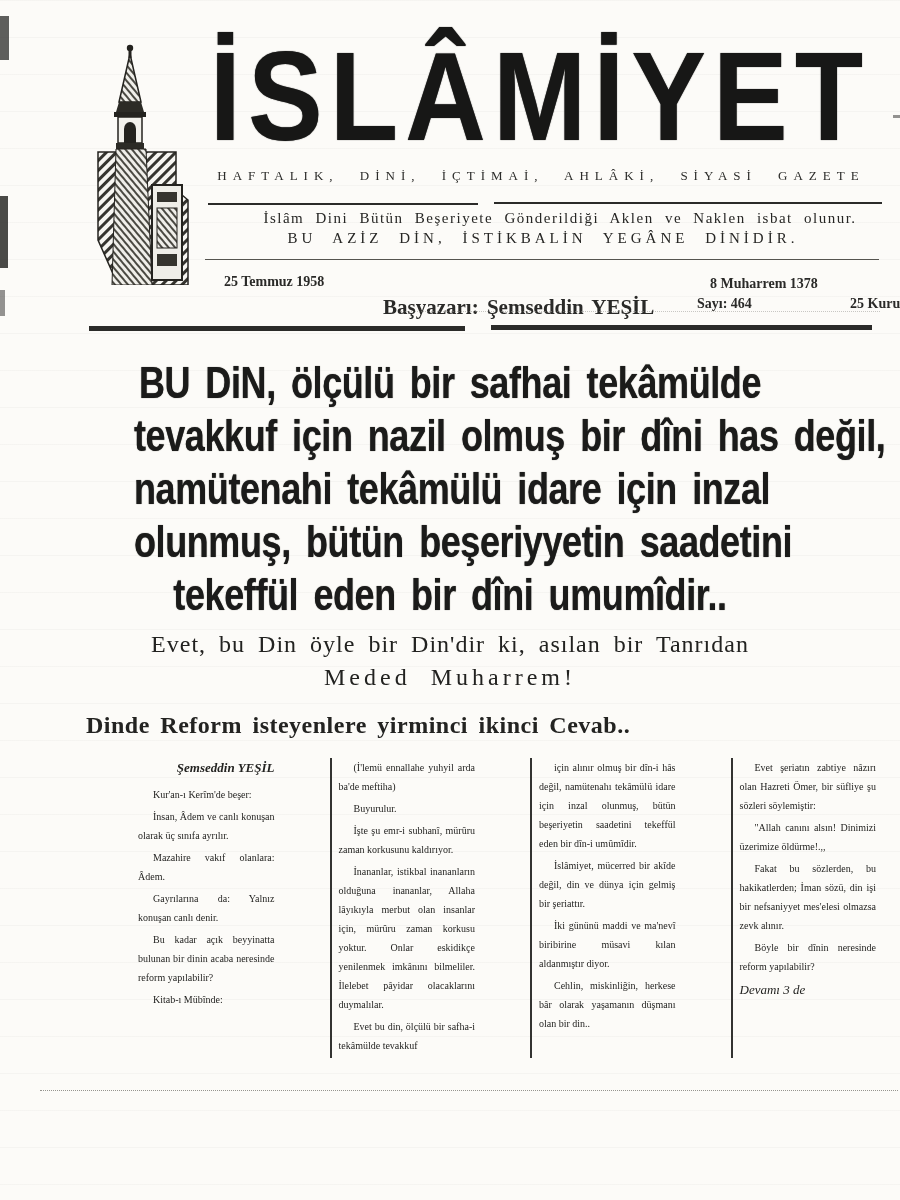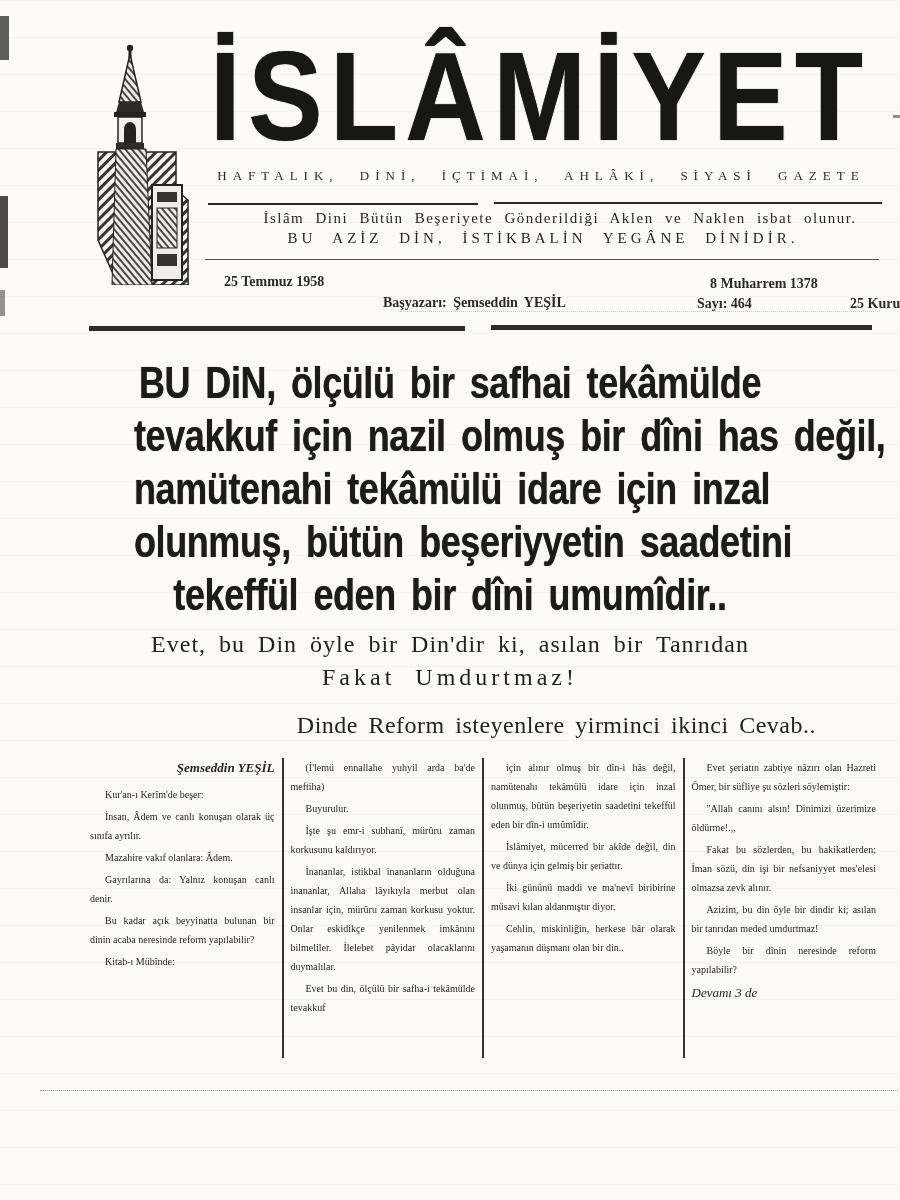--- a/index.html
+++ b/index.html
@@ -47,29 +47,29 @@
     font-family:"Liberation Sans", sans-serif;font-weight:bold;
     font-size:45px;line-height:53px;color:#1b1b1a;
     text-align:center;text-shadow:0 0 1px #44443f;
   }
   .headline .hl{white-space:nowrap;transform:scaleX(0.8);transform-origin:50% 50%;word-spacing:7px;letter-spacing:-0.5px;}
   .subhead{
     position:absolute;left:95px;top:628px;width:710px;text-align:center;
     font-weight:normal;font-size:24px;line-height:33px;letter-spacing:1px;word-spacing:6px;color:#222220;
   }
   .sectionhead{
-    position:absolute;left:106px;top:712px;width:710px;text-align:right;
-    font-weight:normal;font-size:24px;letter-spacing:0.5px;word-spacing:4px;color:#232321;
+    position:absolute;left:86px;top:712px;width:710px;text-align:left;
+    font-weight:bold;font-size:24px;letter-spacing:0.5px;word-spacing:4px;color:#232321;
   }
   
   .columns{
     position:absolute;left:83px;top:758px;width:800px;height:300px;
     display:flex;overflow:hidden;
   }
-  .col{flex:1 1 0;padding:0 7px;}
+  .col{flex:1 1 0;padding:0 7px;margin-left:48px;}
   .col + .col{border-left:2px solid #333331;}
   .para{
     margin:0 0 3px 0;font-size:10px;line-height:19px;
     text-align:justify;text-indent:15px;color:#242422;
   }
   .para.signature{font-style:italic;font-weight:bold;text-align:right;text-indent:0;font-size:13px;margin-bottom:8px;}
   .para.continuation{font-style:italic;text-align:left;text-indent:0;font-size:13px;margin-top:4px;}
   
   .artifact{position:absolute;background:#2a2a28;}
   .dotline{position:absolute;border-top:1px dotted #96958f;}
@@ -112,39 +112,39 @@
   <div class="rule" style="left:208px;top:203px;width:270px;height:2px;"></div>
   <div class="rule" style="left:494px;top:202px;width:388px;height:2px;"></div>
 
   <div class="motto1">İslâm Dini Bütün Beşeriyete Gönderildiği Aklen ve Naklen isbat olunur.</div>
   <div class="motto2">BU AZİZ DİN, İSTİKBALİN YEGÂNE DİNİDİR.</div>
 
   <div class="rule" style="left:205px;top:259px;width:674px;height:1px;background:#55544f;"></div>
 
   <div class="dateline" style="left:224px;top:274px;">25 Temmuz 1958</div>
   <div class="dateline" style="left:702px;top:276px;margin-left:8px;">8 Muharrem 1378</div>
-  <div class="dateline" style="left:383px;top:295px;font-size:14px;word-spacing:3px;font-family:Liberation Serif, serif;">Başyazarı: Şemseddin YEŞİL</div>
+  <div class="dateline" style="left:383px;top:295px;font-size:21px;word-spacing:3px;font-family:Liberation Serif, serif;">Başyazarı: Şemseddin YEŞİL</div>
   <div class="dateline" style="left:697px;top:296px;">Sayı: 464</div>
   <div class="dateline" style="left:806px;top:296px;margin-left:44px;">25 Kuruş</div>
 
   <div class="rule" style="left:89px;top:326px;width:376px;height:5px;"></div>
   <div class="rule" style="left:491px;top:325px;width:381px;height:5px;"></div>
   <div class="dotline" style="left:400px;top:311px;width:480px;opacity:.5;"></div>
 
   <div class="headline">
     <div class="hl">BU DiN, ölçülü bir safhai tekâmülde</div>
     <div class="hl">tevakkuf için nazil olmuş bir dîni has değil,</div>
     <div class="hl">namütenahi tekâmülü idare için inzal</div>
     <div class="hl">olunmuş, bütün beşeriyyetin saadetini</div>
     <div class="hl">tekeffül eden bir dîni umumîdir..</div>
   </div>
 
   <div class="subhead">
     <div>Evet, bu Din öyle bir Din'dir ki, asılan bir Tanrıdan</div>
-    <div style="letter-spacing:4px;word-spacing:10px;">Fakat Umdurtmaz!</div>
+    <div style="letter-spacing:4px;word-spacing:10px;">Meded Muharrem!</div>
   </div>
 
   <div class="sectionhead">Dinde Reform isteyenlere yirminci ikinci Cevab..</div>
 
   <div class="columns">
     <div class="col">
         <p class="para signature">Şemseddin YEŞİL</p>
         <p class="para body">Kur'an-ı Kerîm'de beşer:</p>
         <p class="para body">İnsan, Âdem ve canlı konuşan olarak üç sınıfa ayrılır.</p>
         <p class="para body">Mazahire vakıf olanlara: Âdem.</p>
@@ -162,21 +162,20 @@
     <div class="col">
         <p class="para body">için alınır olmuş bir dîn-i hâs değil, namütenahı tekâmülü idare için inzal olunmuş, bütün beşeriyetin saadetini tekeffül eden bir dîn-i umûmîdir.</p>
         <p class="para body">İslâmiyet, mücerred bir akîde değil, din ve dünya için gelmiş bir şeriattır.</p>
         <p class="para body">İki gününü maddi ve ma'nevî biribirine müsavi kılan aldanmıştır diyor.</p>
         <p class="para body">Cehlin, miskinliğin, herkese bâr olarak yaşamanın düşmanı olan bir din..</p>
       </div>
     <div class="col">
         <p class="para body">Evet şeriatın zabtiye nâzırı olan Hazreti Ömer, bir süfliye şu sözleri söylemiştir:</p>
         <p class="para body">"Allah canını alsın! Dinimizi üzerimize öldürme!.,,</p>
         <p class="para body">Fakat bu sözlerden, bu hakikatlerden; İman sözü, din işi bir nefsaniyyet mes'elesi olmazsa zevk alınır.</p>
-        <p class="para body">Azizim, bu din öyle bir dindir ki; asılan bir tanrıdan meded umdurtmaz!</p>
         <p class="para body">Böyle bir dînin neresinde reform yapılabilir?</p>
         <p class="para continuation">Devamı 3 de</p>
       </div>
   </div>
 
   <div class="artifact" style="left:0;top:16px;width:9px;height:44px;opacity:.75;"></div>
   <div class="artifact" style="left:0;top:196px;width:8px;height:72px;opacity:.85;"></div>
   <div class="artifact" style="left:0;top:290px;width:5px;height:26px;opacity:.5;"></div>
   <div class="artifact" style="left:893px;top:115px;width:7px;height:3px;opacity:.5;"></div>
   <div class="dotline" style="left:40px;top:1090px;width:858px;"></div>

